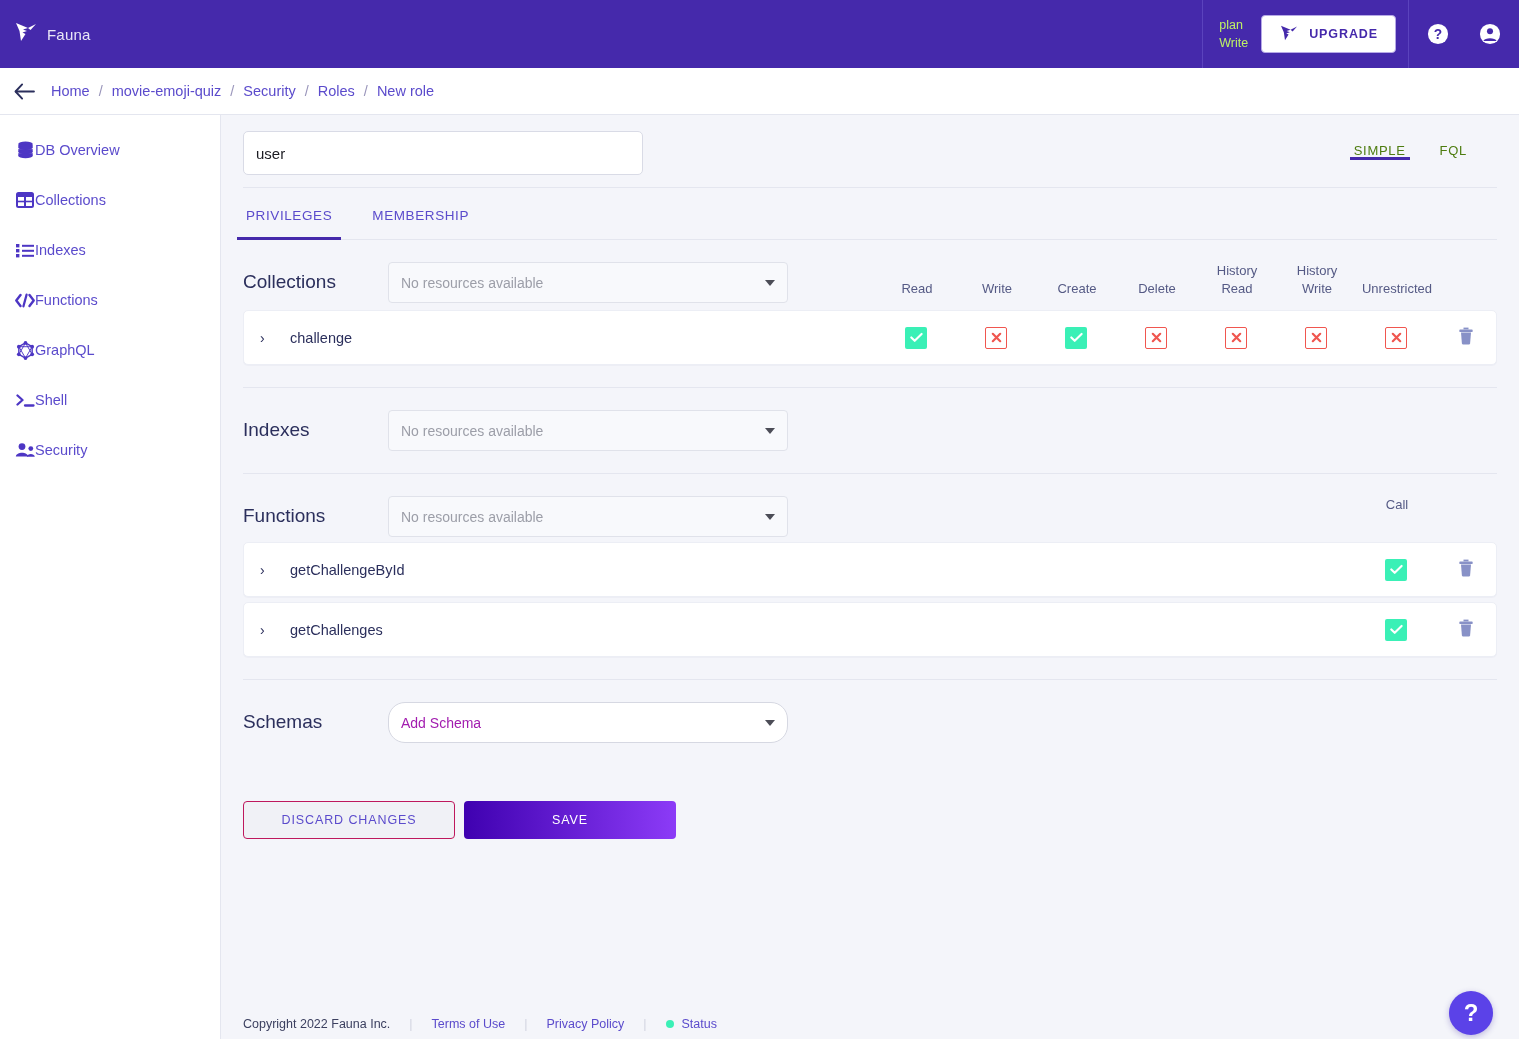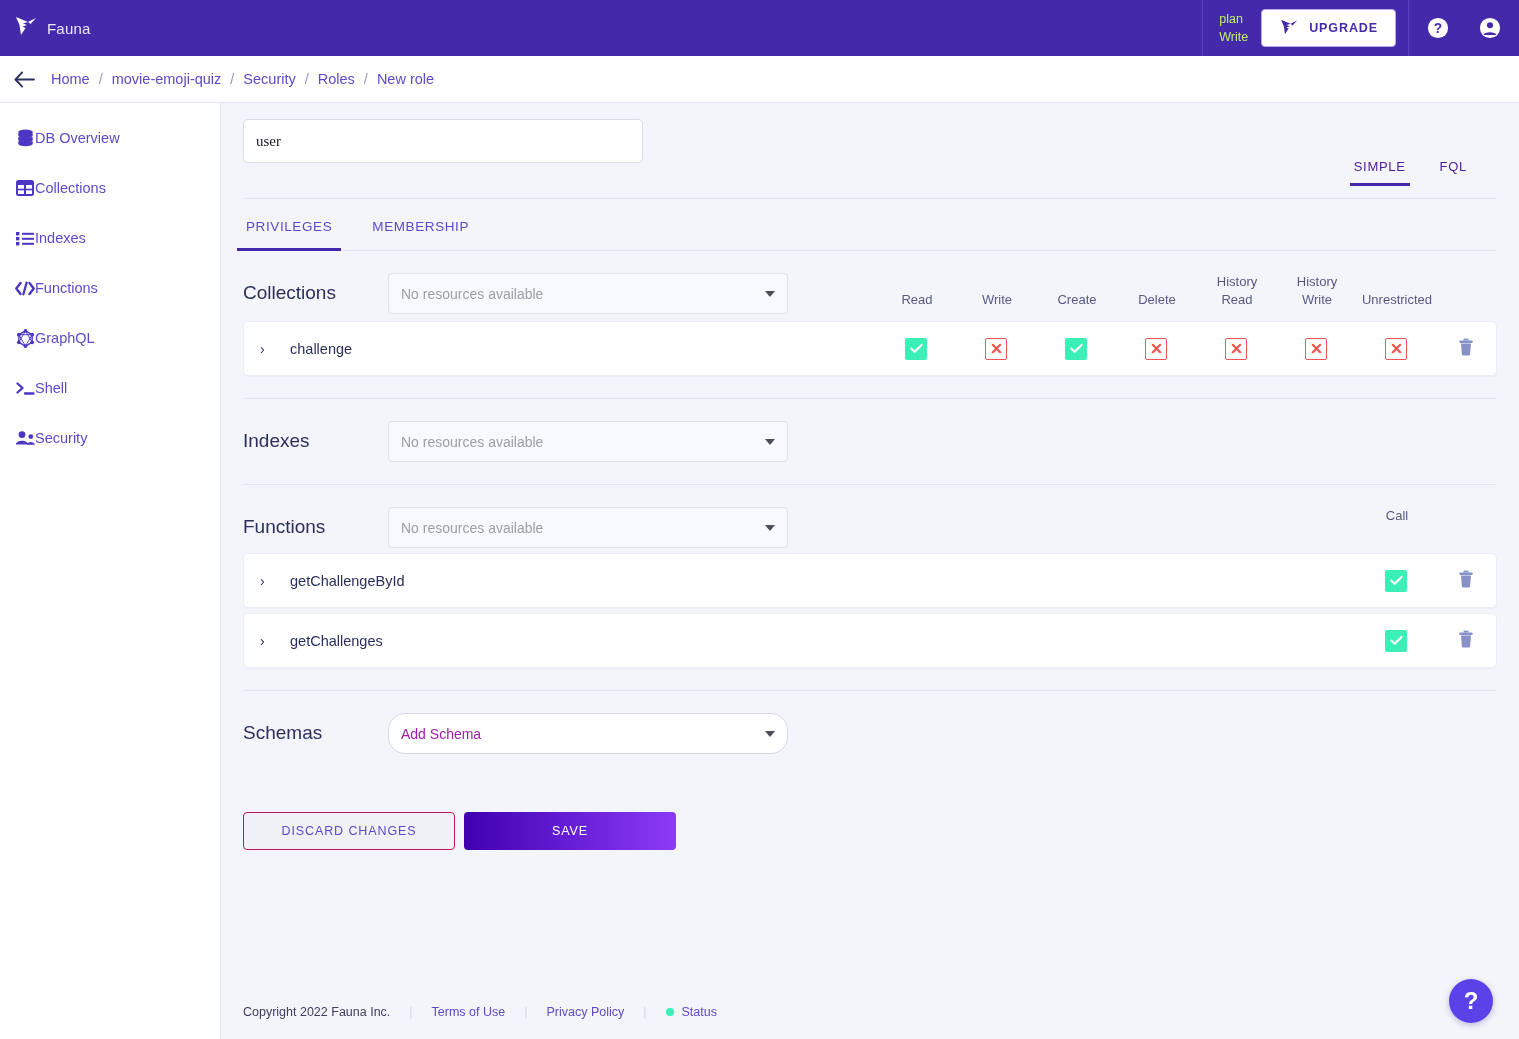--- a/index.html
+++ b/index.html
@@ -6,21 +6,21 @@
   html, body {
     margin: 0; padding: 0;
     width: 1519px; height: 1039px;
     font-family: "Liberation Sans", sans-serif;
     background: #f4f5fa;
     overflow: hidden;
   }
 
   
   .topbar {
-    height: 56px;
+    height: 68px;
     background: #4529ab;
     display: flex;
     align-items: stretch;
     position: relative;
   }
   .brand {
     display: flex; align-items: center; gap: 9px;
     padding-left: 14px;
   }
   .brand-name {
@@ -114,35 +114,34 @@
     padding-top: 16px;
   }
   .name-input {
     width: 400px; height: 44px;
     border: 1px solid #d9dbe6;
     border-radius: 5px;
     background: #fff;
     padding: 0 12px;
     font-size: 15px;
     color: #1b1b22;
-    font-family: Liberation Serif, serif;
+    font-family: Liberation Sans, sans-serif;
     outline: none;
   }
   .mode-tabs {
     margin-left: auto;
     display: flex; gap: 34px;
     padding-top: 12px;
     padding-right: 30px;
   }
   .mode-tab {
     font-size: 13px; letter-spacing: .7px;
-    color: #4c1d95; cursor: pointer;
-    padding-bottom: 12px;
+    color: #4d7c0f; cursor: pointer;
+    padding-bottom: 2px;
     position: relative;
-    margin-top: 28px;
   }
   .mode-tab.active::after {
     content: ""; position: absolute; left: -4px; right: -4px; bottom: 0;
     height: 3px; background: #4529ab;
   }
   .tabs-divider {
     border-bottom: 1px solid #e4e6ef;
     margin-top: 12px;
   }
   .sub-tabs {

